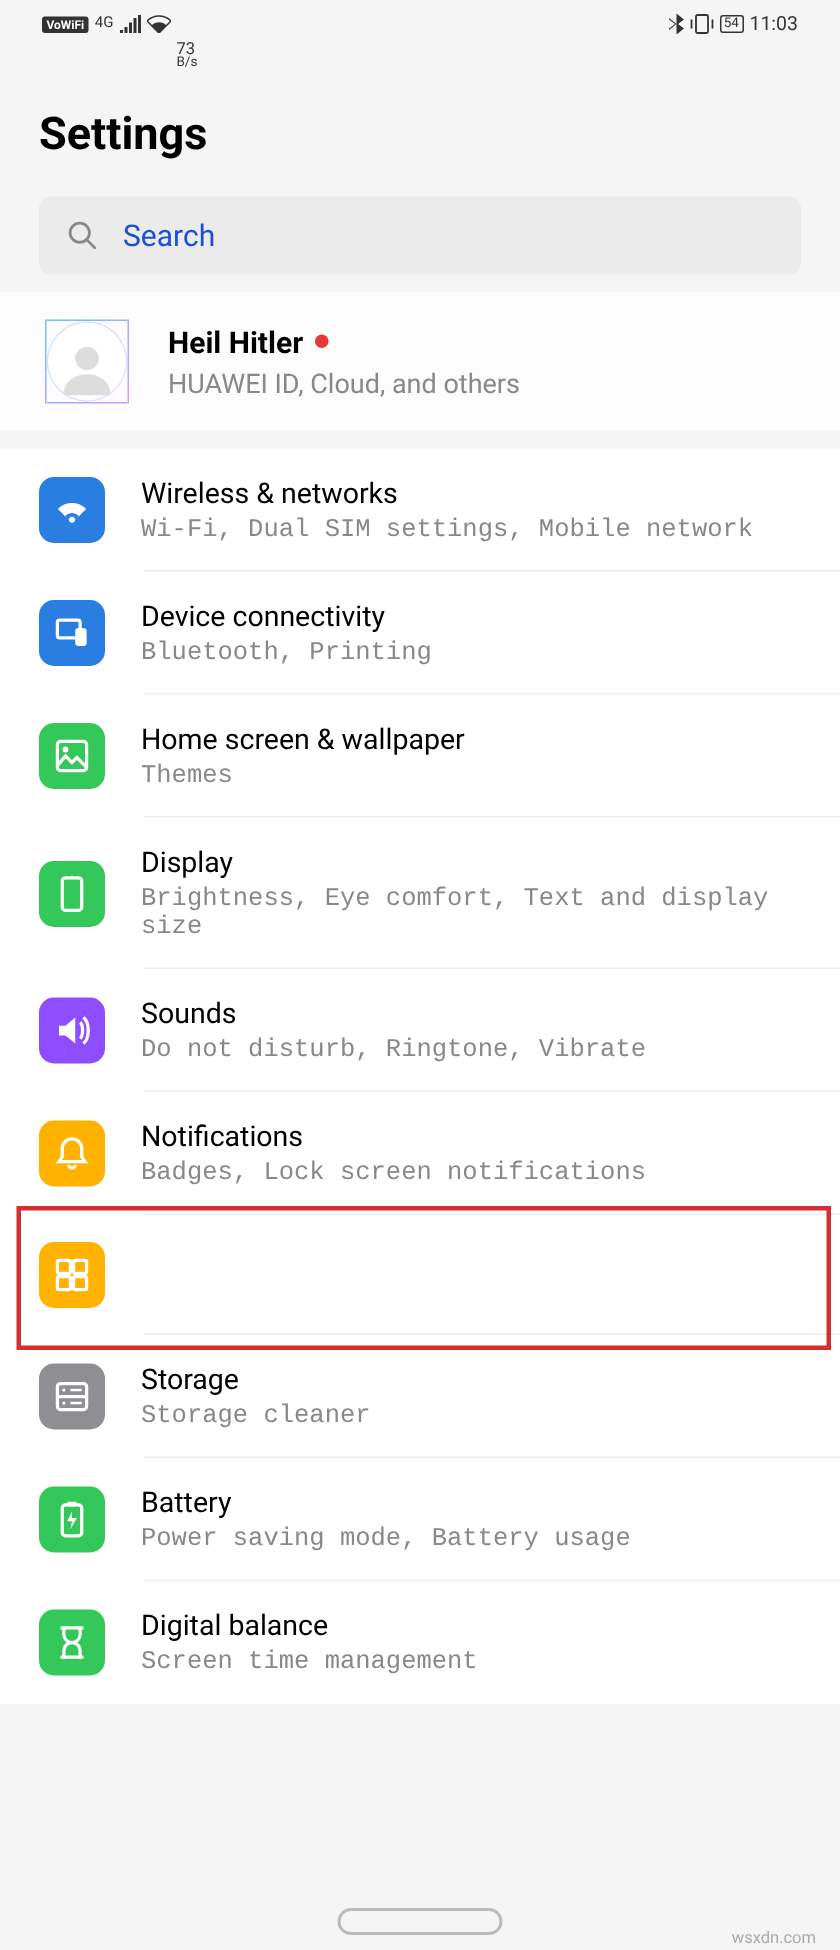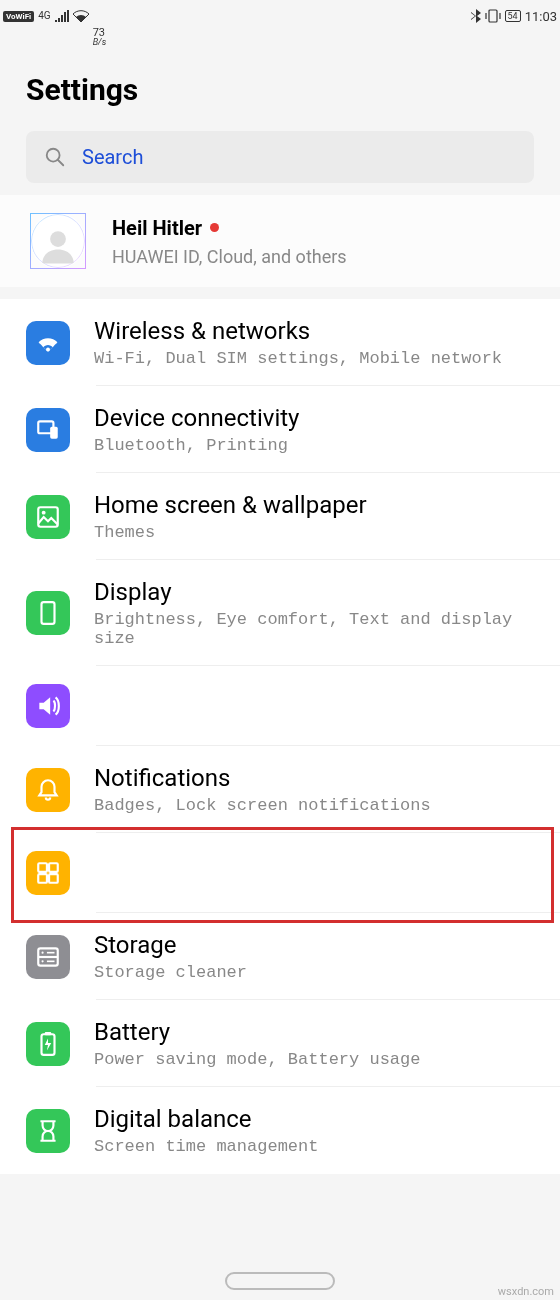--- a/index.html
+++ b/index.html
@@ -9,40 +9,40 @@
       font-family: -apple-system, BlinkMacSystemFont, 'Segoe UI', Roboto, sans-serif;
       background: #f5f5f5;
       overflow: hidden;
       position: relative;
     }
     .status-bar {
       height: 32px;
       display: flex;
       align-items: center;
       justify-content: space-between;
-      padding: 0 3px;
+      padding: 0 28px;
       font-size: 13px;
       color: #333;
       background: #f5f5f5;
       gap: 47px;
     }
     .status-left { display: flex; align-items: center; gap: 4px; }
     .status-right { display: flex; align-items: center; gap: 4px; }
     .vowifi-badge {
       background: #333;
       color: #fff;
       font-size: 8px;
       padding: 1px 3px;
       border-radius: 2px;
       font-weight: bold;
     }
     .signal-text { font-size: 10px; line-height: 1; }
     .speed { font-size: 11px; line-height: 1; display: flex; flex-direction: column; text-align: left; margin-top: 41px; }
     .speed-num { font-size: 11px; }
-    .speed-unit { font-size: 9px; font-style: italic; }
+    .speed-unit { font-size: 9px; }
     .battery-box {
       border: 1px solid #333;
       border-radius: 2px;
       padding: 0 2px;
       font-size: 9px;
       position: relative;
     }
     .page-title {
       font-size: 30px;
       font-weight: 700;
@@ -106,42 +106,42 @@
       left: 96px; right: 0; bottom: 0;
       height: 1px; background: #eee;
     }
     .item:last-child::after { display: none; }
     .icon-box {
       width: 44px; height: 44px; border-radius: 10px;
       display: flex; align-items: center; justify-content: center;
       flex-shrink: 0;
     }
     .icon-box svg { width: 26px; height: 26px; fill: #fff; }
-    .item-text .title { font-size: 24px; color: #000; font-weight: 400; }
+    .item-text .title { font-size: 19px; color: #000; font-weight: 400; }
     .item-text .sub { font-size: 17px; color: #888; margin-top: 4px; font-family: Liberation Mono, monospace; }
     .highlight {
       position: absolute;
       border: 3px solid #d32f2f;
       left: 11px; right: 6px;
       height: 96px;
       pointer-events: none;
       z-index: 10;
     }
     .nav-pill {
       position: absolute;
       bottom: 10px;
       left: 50%;
       transform: translateX(-50%);
       width: 110px; height: 18px;
       border: 2px solid #bbb;
       border-radius: 20px;
     }
     .watermark {
       position: absolute;
-      bottom: 2px; right: 6px;
+      bottom: 2px; right: 16px;
       font-size: 11px; color: #aaa;
     }
     .c-blue { background: #2a7de1; }
     .c-green { background: #34c759; }
     .c-purple { background: #8e4dff; }
     .c-yellow { background: #ffb300; }
     .c-yellow2 { background: #ffb300; }
     .c-gray { background: #8e8e93; }
   </style>
 </head>
@@ -256,20 +256,24 @@
       <div class="sub">Brightness, Eye comfort, Text and display size</div>
     </div>
     </div>
     <div class="item">
     <div class="icon-box c-purple">
       <svg viewBox="0 0 24 24">
           <path d="M4 9v6h4l6 5V4L8 9H4z" fill="#fff"></path>
           <path d="M17 7c2 1.5 2 8 0 10M19 4c4 3 4 13 0 16" fill="none" stroke="#fff" stroke-width="2"></path>
         </svg>
     </div>
+    <div class="item-text">
+      <div class="title">Sounds</div>
+      <div class="sub">Do not disturb, Ringtone, Vibrate</div>
+    </div>
     </div>
     <div class="item">
     <div class="icon-box c-yellow">
       <svg viewBox="0 0 24 24">
           <path d="M12 3a6 6 0 0 0-6 6v5l-2 3h16l-2-3V9a6 6 0 0 0-6-6zM10 19a2 2 0 0 0 4 0" fill="none" stroke="#fff" stroke-width="2"></path>
         </svg>
     </div>
     <div class="item-text">
       <div class="title">Notifications</div>
       <div class="sub">Badges, Lock screen notifications</div>

